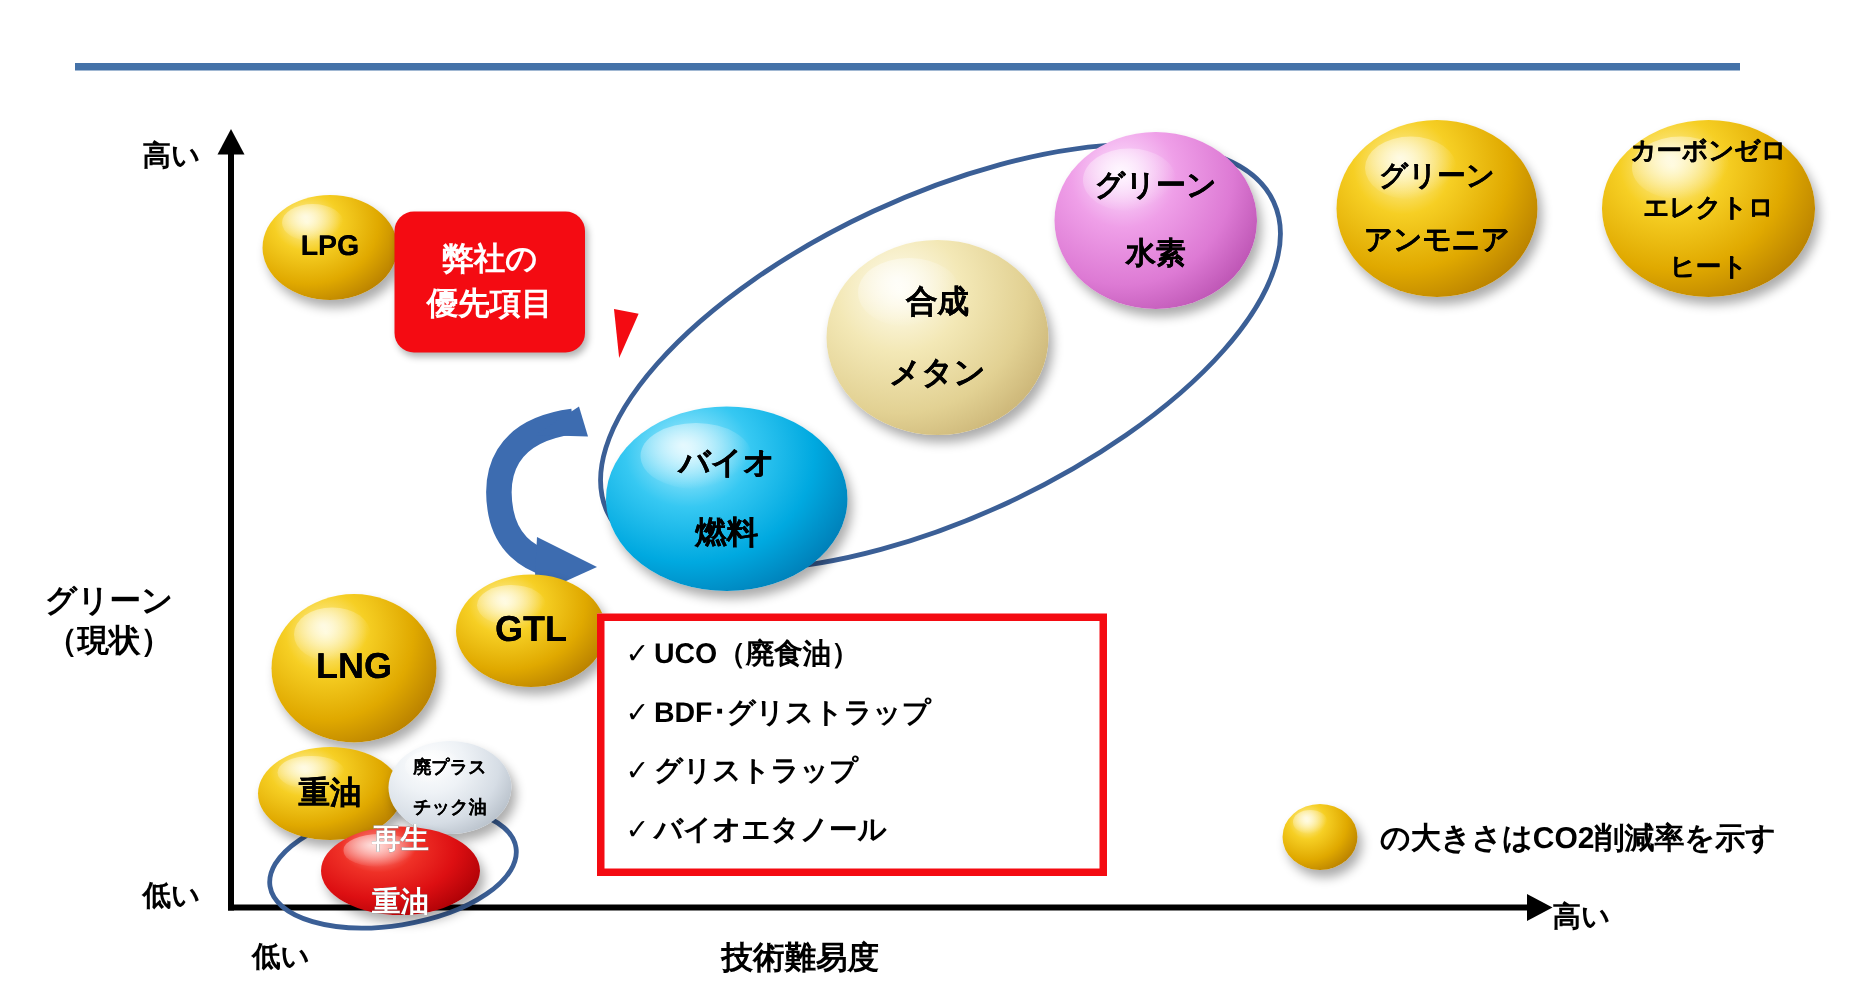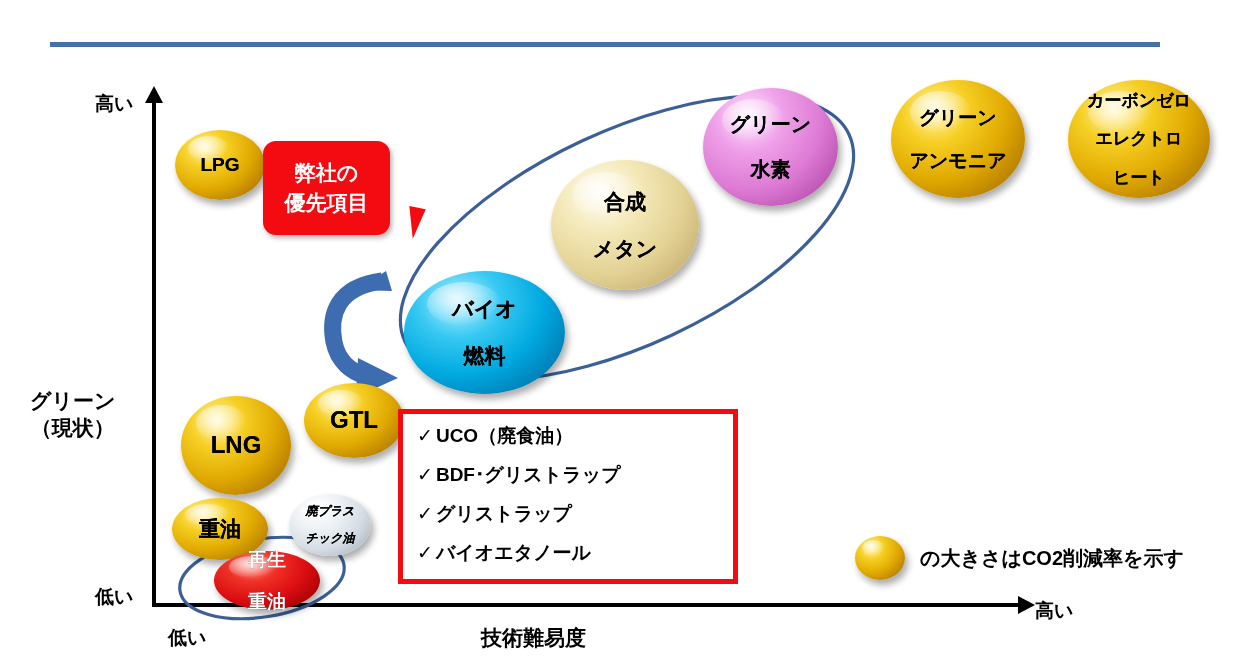--- a/index.html
+++ b/index.html
@@ -65,21 +65,21 @@
   
   #b-lpg      {left:175px;top:130px; width:90px; height:70px; font-size:19px;text-align:right;}
   #b-gh2      {left:703px;top:88px;  width:135px;height:118px;font-size:20px;}
   #b-gnh3     {left:891px;top:80px;  width:134px;height:118px;font-size:19px;}
   #b-czeh     {left:1068px;top:80px; width:142px;height:118px;font-size:17px;}
   #b-meth     {left:551px;top:160px; width:148px;height:130px;font-size:21px;}
   #b-bio      {left:404px;top:271px; width:161px;height:123px;font-size:21px;}
   #b-lng      {left:181px;top:396px; width:110px;height:99px; font-size:24px;}
   #b-gtl      {left:304px;top:383px; width:100px;height:75px; font-size:24px;}
   #b-juyu     {left:172px;top:498px; width:96px; height:62px; font-size:21px;}
-  #b-plastic  {left:289px;top:494px; width:82px; height:62px; font-size:12px;font-style:italic;}
+  #b-plastic  {left:259px;top:494px; width:82px; height:62px; font-size:12px;}
   #b-saisei   {left:214px;top:551px; width:106px;height:59px; font-size:19px;}
 
   
   .ellipse-wrap{position:absolute;left:0;top:0;width:1243px;height:670px;
                 pointer-events:none;}
 
   
   .callout{position:absolute;left:263px;top:141px;width:127px;height:94px;
            background:#f40b12;border-radius:13px;color:#fff;font-weight:bold;
            font-size:21px;line-height:30px;text-align:center;

